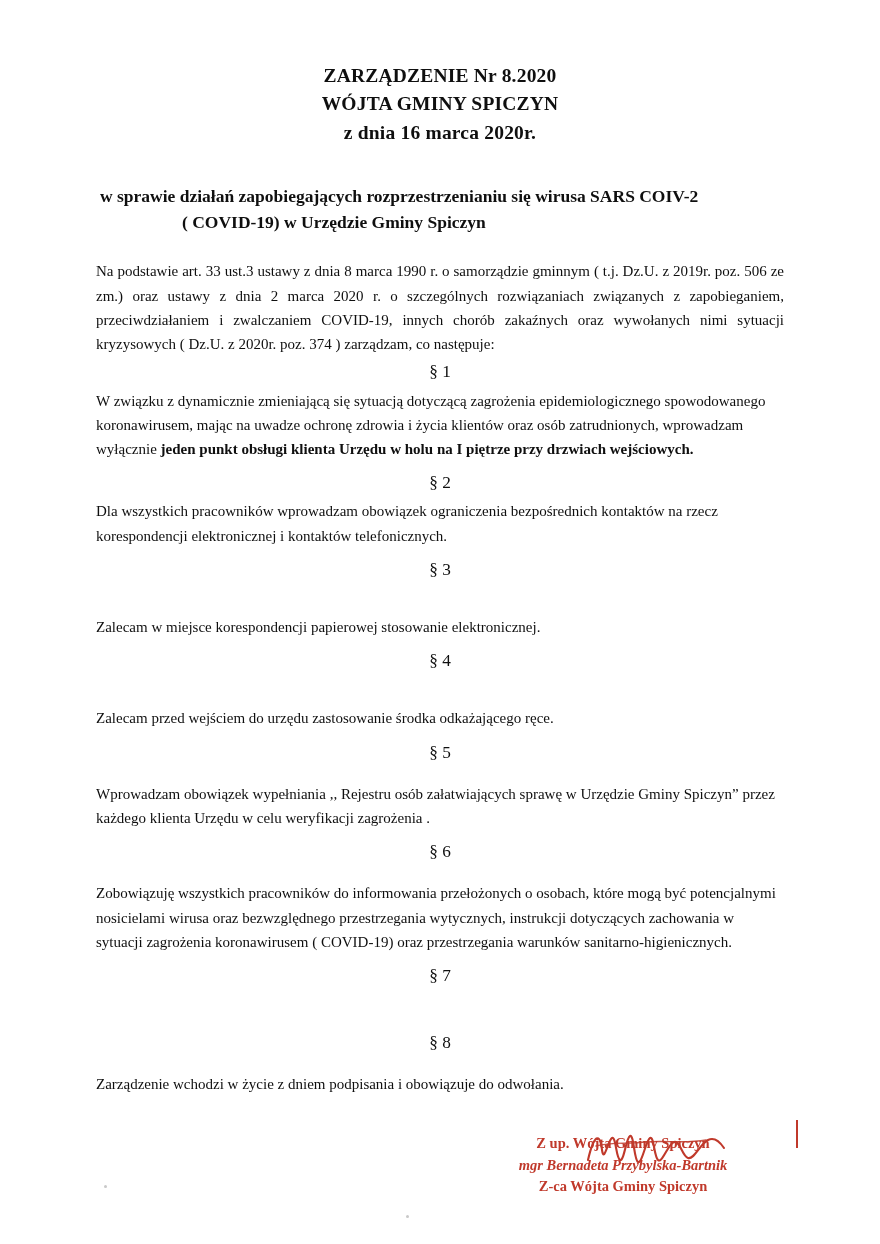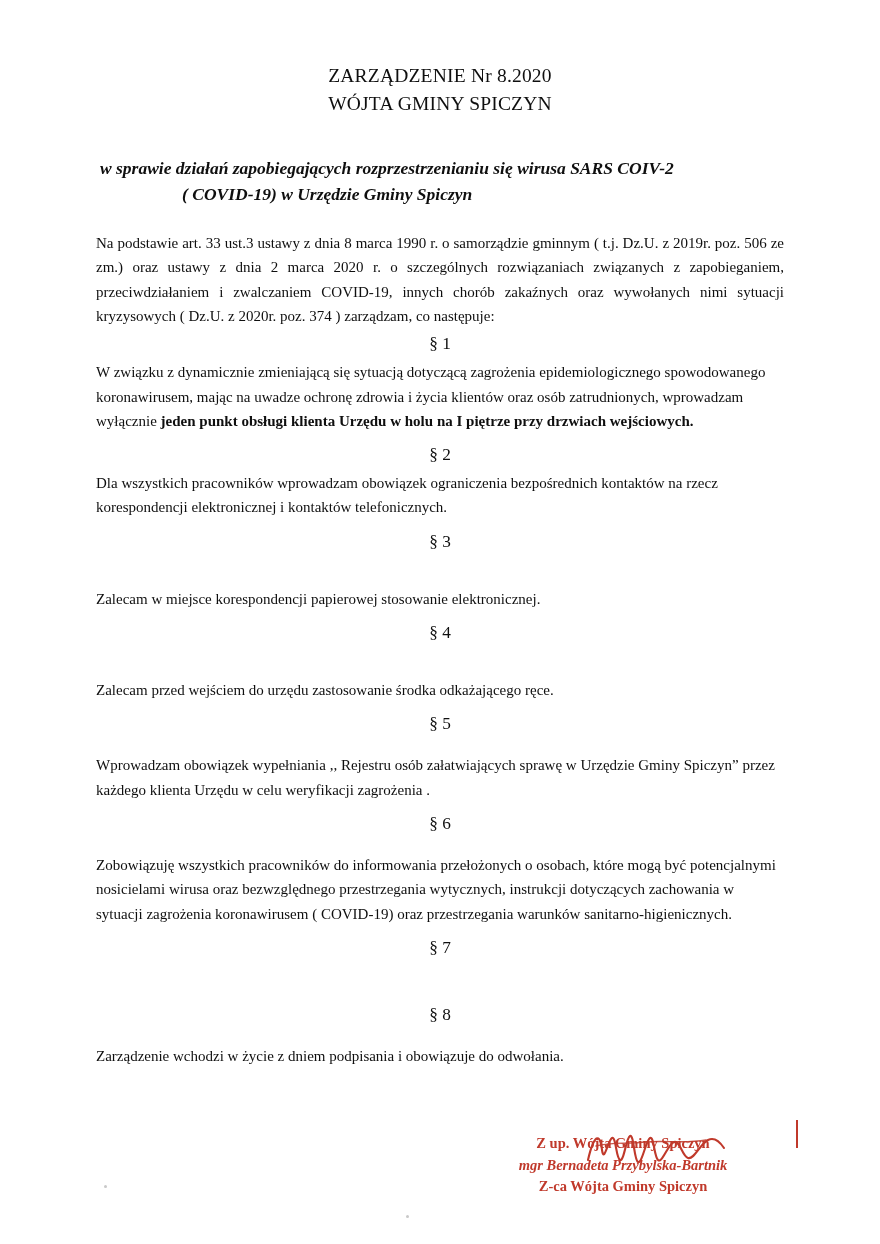--- a/index.html
+++ b/index.html
@@ -17,36 +17,35 @@
   }
   .page {
     position: relative;
     width: 880px;
     height: 1244px;
     box-sizing: border-box;
     padding: 52px 96px 20px 96px;
   }
   .title-block {
     text-align: center;
-    font-weight: normal;
+    font-weight: bold;
     font-size: 19.5px;
     line-height: 1.45;
     letter-spacing: 0.2px;
     margin-top: 10px;
   }
   .title-line {
     display: block;
   }
   .subject-block {
     font-weight: bold;
     font-size: 17.5px;
     line-height: 1.5;
     margin-top: 36px;
     text-align: center;
-    font-style: italic;
   }
   .subject-line-1 {
     display: block;
     text-align: left;
     padding-left: 4px;
   }
   .subject-line-2 {
     display: block;
     text-align: left;
     padding-left: 86px;
@@ -113,20 +112,21 @@
   .speck-2 { left: 406px; bottom: 26px; }
 </style>
 </head>
 <body>
 
 <div class="page">
 
   <div class="title-block">
     <span class="title-line">ZARZĄDZENIE Nr 8.2020</span>
     <span class="title-line">WÓJTA GMINY SPICZYN</span>
+    <span class="title-line">z dnia 16 marca 2020r.</span>
   </div>
 
   <div class="subject-block">
     <span class="subject-line-1">w sprawie działań zapobiegających rozprzestrzenianiu się wirusa SARS COIV-2</span>
     <span class="subject-line-2">( COVID-19) w  Urzędzie Gminy Spiczyn</span>
   </div>
 
   <div class="body-text">
     <p class="para">Na podstawie art. 33 ust.3 ustawy z dnia 8 marca 1990 r. o samorządzie gminnym ( t.j. Dz.U. z 2019r. poz. 506 ze zm.) oraz ustawy z dnia 2 marca 2020 r.  o szczególnych rozwiązaniach związanych z zapobieganiem, przeciwdziałaniem i zwalczaniem COVID-19, innych chorób zakaźnych oraz wywołanych nimi sytuacji kryzysowych ( Dz.U. z 2020r. poz. 374 ) zarządzam, co następuje:</p>
   </div>

